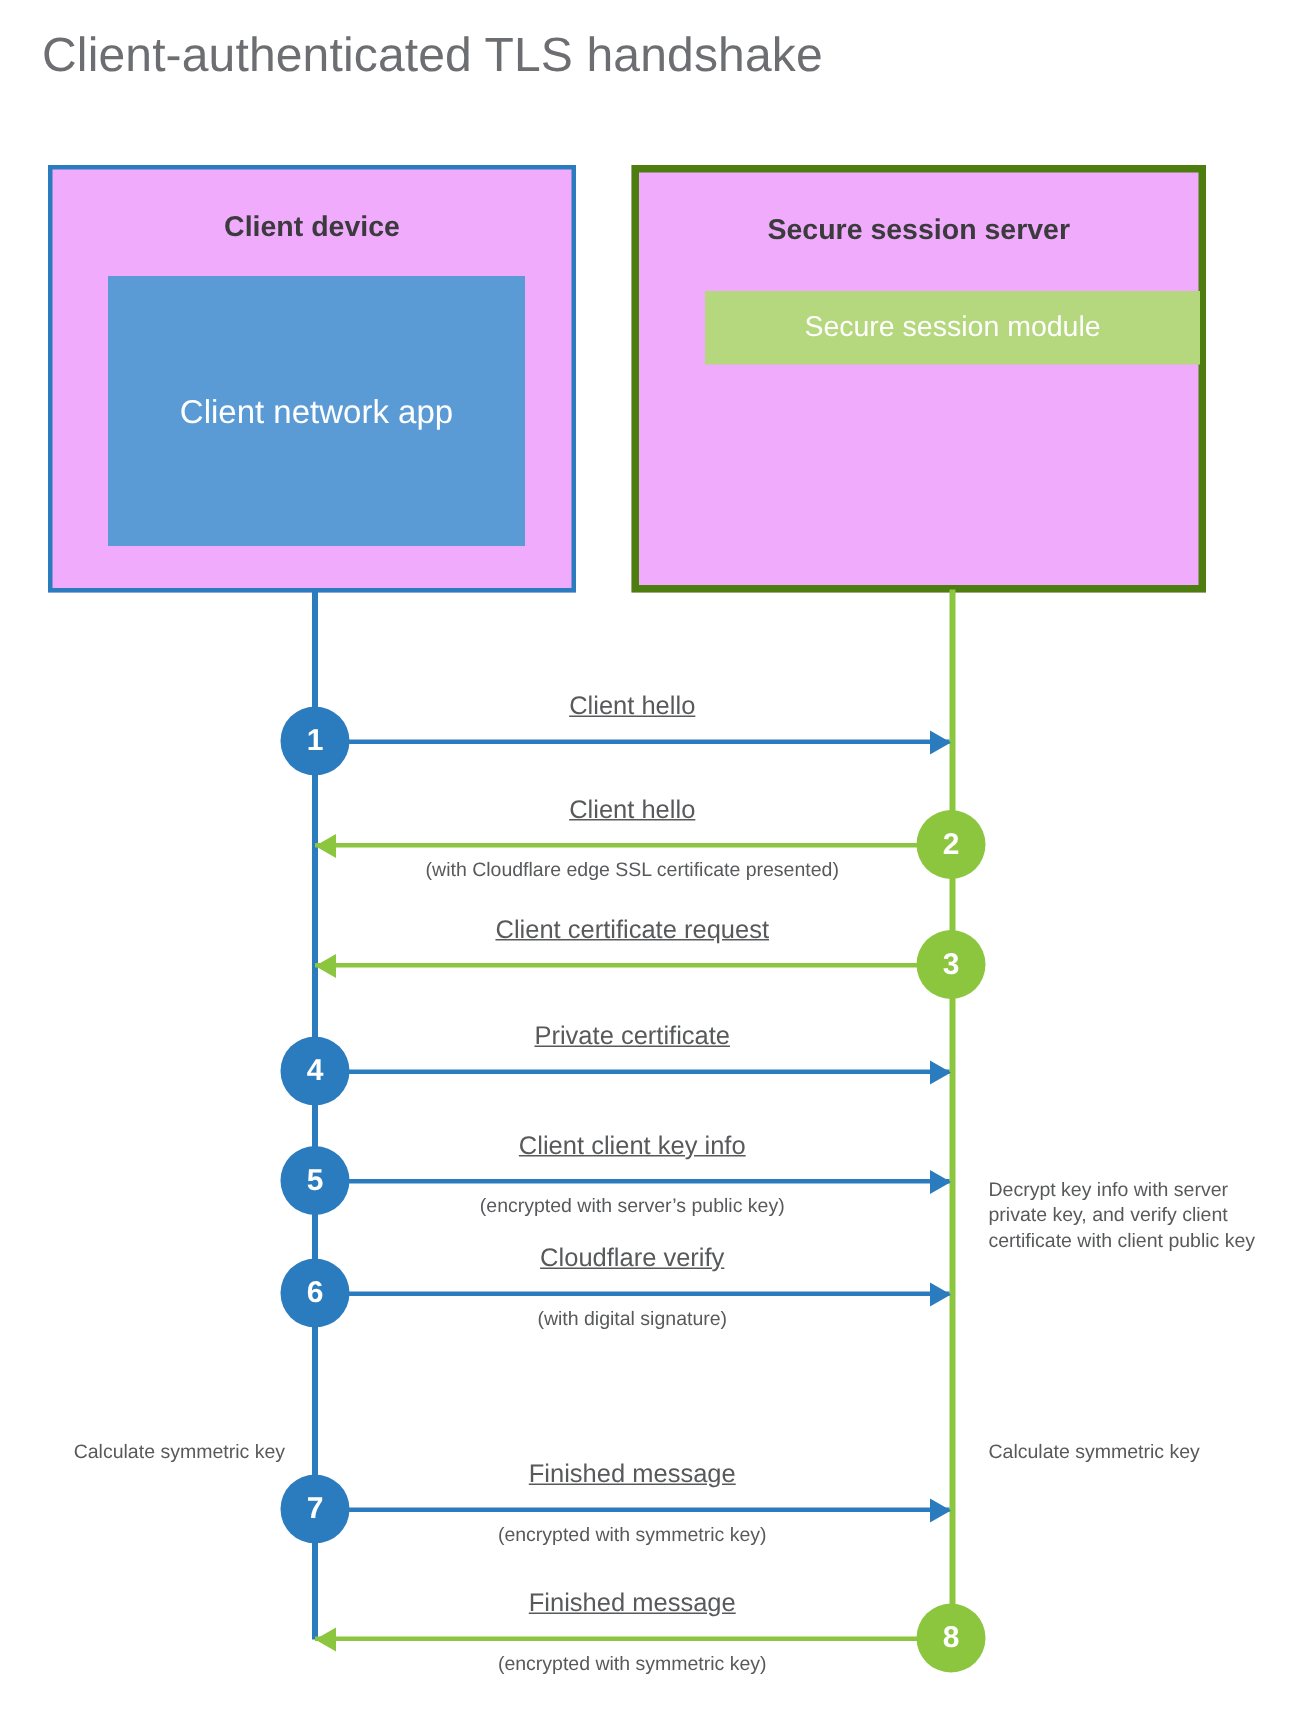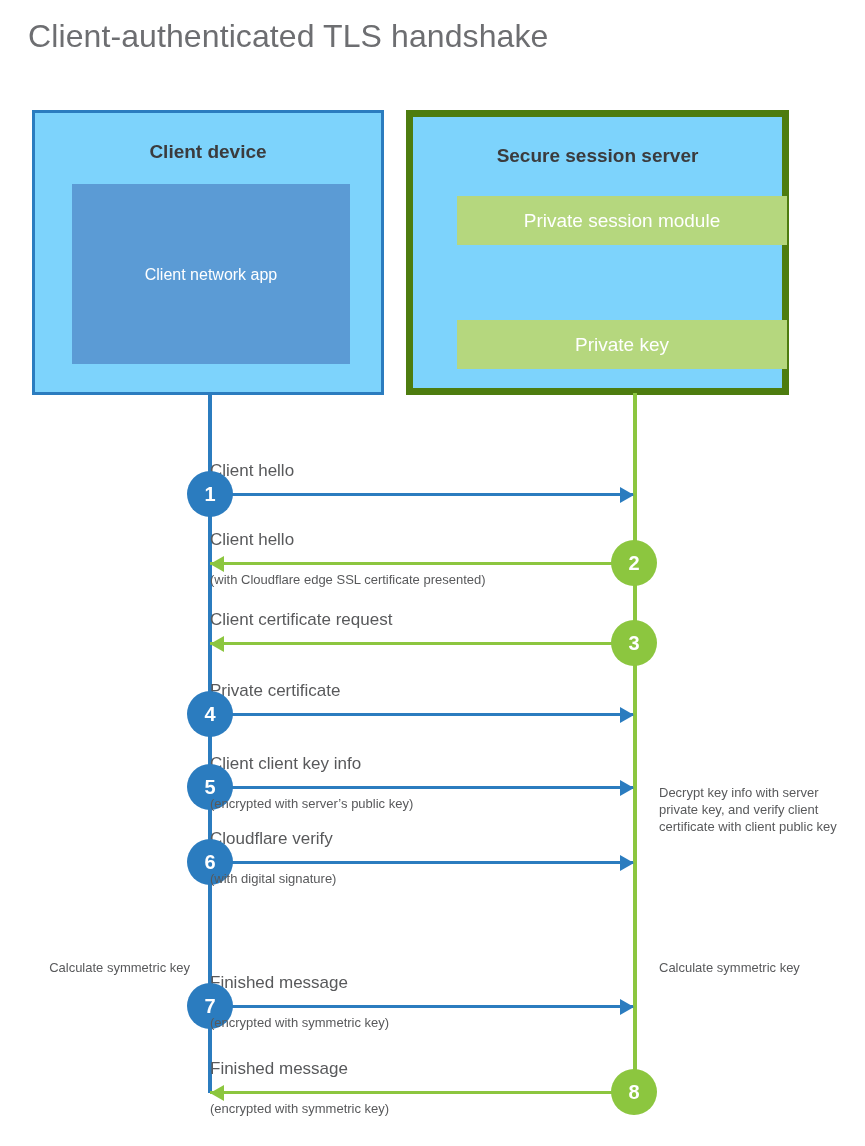--- a/index.html
+++ b/index.html
@@ -25,35 +25,35 @@
     font-weight: 400;
     color: #6d6e71;
     letter-spacing: 0.1px;
     white-space: nowrap;
   }
 
   
   .party-box {
     position: absolute;
     box-sizing: border-box;
-    background: #7dd3fc;
+    background: #f0abfc;
   }
   #client-device-box {
     left: 32px;
     top: 110px;
     width: 352px;
     height: 285px;
     border: 3px solid #2b7cbf;
   }
   #secure-server-box {
-    left: 406px;
+    left: 421px;
     top: 110px;
     width: 383px;
     height: 285px;
-    border: 7px solid #4d7c0f;
+    border: 5px solid #4d7c0f;
   }
   .party-title {
     position: absolute;
     left: 0;
     right: 0;
     top: 28px;
     text-align: center;
     font-size: 19px;
     font-weight: bold;
     color: #3b3b3d;
@@ -61,21 +61,21 @@
 
   
   #client-app-block {
     position: absolute;
     left: 37px;
     top: 71px;
     width: 278px;
     height: 180px;
     background: #5b9bd5;
     color: #ffffff;
-    font-size: 16px;
+    font-size: 22px;
     line-height: 27px;
     display: flex;
     align-items: center;
     justify-content: center;
     text-align: center;
   }
   .server-block {
     position: absolute;
     left: 44px;
     width: 330px;
@@ -140,31 +140,32 @@
     left: 210px;
     border-right: 14px solid #8cc63f;
   }
   .msg.to-server .msg-line { background: #2b7cbf; }
   .msg.to-client .msg-line { background: #8cc63f; }
 
   .msg-label {
     position: absolute;
     left: 210px;
     width: 423px;
-    text-align: left;
+    text-align: center;
     font-size: 17px;
     color: #58595b;
     top: -33px;
     white-space: nowrap;
+    text-decoration: underline;
   }
   .msg-sub {
     position: absolute;
     left: 210px;
     width: 423px;
-    text-align: left;
+    text-align: center;
     font-size: 13px;
     color: #58595b;
     top: 9px;
     white-space: nowrap;
   }
 
   
   .step-circle {
     position: absolute;
     width: 46px;
@@ -219,22 +220,21 @@
 
 <div id="page-title">Client-authenticated TLS handshake</div>
 
 <div id="client-device-box" class="party-box">
   <div class="party-title">Client device</div>
   <div id="client-app-block">Client network app</div>
 </div>
 
 <div id="secure-server-box" class="party-box">
   <div class="party-title">Secure session server</div>
-  <div id="server-block-0" class="server-block">Private session module</div>
-  <div id="server-block-2" class="server-block">Private key</div>
+  <div id="server-block-0" class="server-block">Secure session module</div>
 </div>
 
 <div id="client-lifeline" class="lifeline"></div>
 <div id="server-lifeline" class="lifeline"></div>
 
 <div class="msg to-server" style="top:494px">
   <div class="msg-label">Client hello</div>
   <div class="msg-line"></div>
   <div class="arrow"></div>
   <div class="step-circle">1</div>

